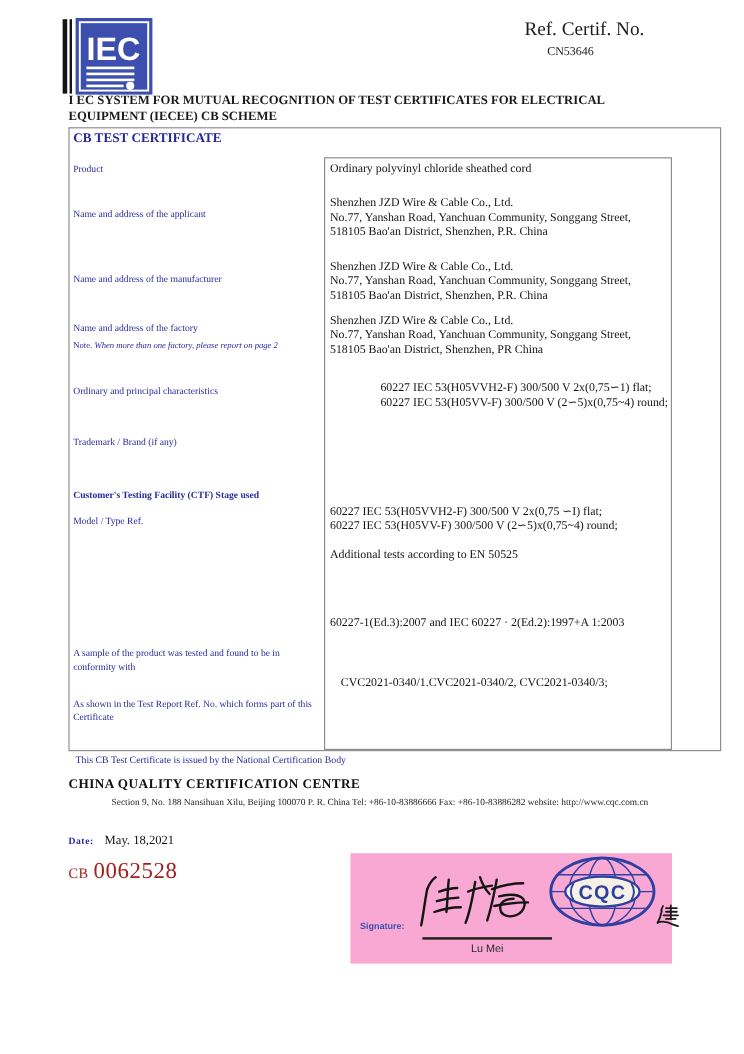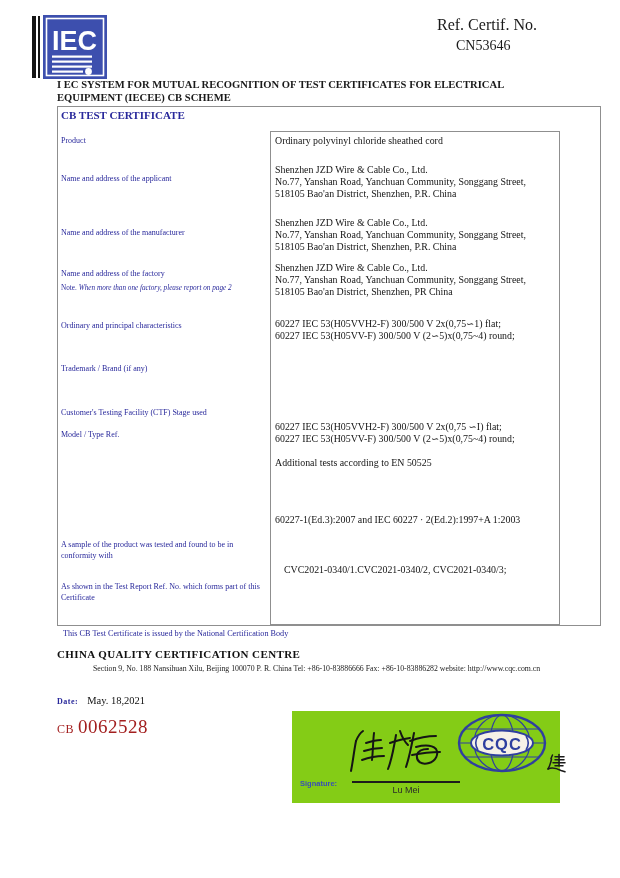--- a/index.html
+++ b/index.html
@@ -3,57 +3,57 @@
 <meta charset="utf-8">
 <style>
   html,body{margin:0;padding:0;background:#ffffff;}
   .page{
     position:relative;width:620px;height:878px;background:#ffffff;overflow:hidden;
     font-family:"Liberation Serif","DejaVu Serif",serif;color:#1a1a1a;
   }
   .abs{position:absolute;}
   
   .ref-label{left:437px;top:16px;font-size:16px;}
-  .ref-number{left:456px;top:38px;font-size:14px;}
+  .ref-number{left:456px;top:38px;font-size:10px;}
   .scheme-title{left:57px;top:79px;width:505px;font-size:10.6px;font-weight:bold;line-height:12.5px;}
   
   .outer-box{left:57px;top:106px;width:542px;height:518px;border:1px solid #8f8f8f;}
   .inner-box{left:270px;top:131px;width:288px;height:492px;border:1px solid #8f8f8f;}
   .cert-title{left:61px;top:109px;font-size:11px;font-weight:bold;color:#28289b;}
   .flabel{left:61px;width:206px;font-size:8px;line-height:10.5px;color:#28289b;}
   .fvalue{left:275px;width:280px;font-size:9.9px;line-height:12px;color:#141414;}
   .fnote{left:61px;width:210px;font-size:7.2px;color:#28289b;}
   .fnote i{margin-left:2px;}
   
   .issued-by{left:63px;top:629px;font-size:8.2px;color:#28289b;}
   .ncb-name{left:57px;top:648px;font-size:11px;font-weight:bold;letter-spacing:.4px;color:#111;}
   .ncb-addr{left:57px;top:664px;width:510px;font-size:7.8px;color:#222;padding-left:36px;}
   .date-row{left:57px;top:690px;}
   .date-label{font-size:8px;font-weight:bold;color:#28289b;letter-spacing:.5px;}
   .date-value{font-size:10.5px;color:#111;margin-left:9px;}
   .cb-row{left:57px;top:716px;color:#a31f1f;}
   .cb-prefix{font-size:12px;letter-spacing:.5px;}
   .cb-number{font-size:19px;margin-left:4px;letter-spacing:.5px;}
   
-  .scan-panel{left:292px;top:711px;width:268px;height:92px;background:#84cc16;}
-  .sig-label{left:8px;top:68px;font-size:7.5px;font-weight:bold;color:#3a50b5;
+  .scan-panel{left:292px;top:711px;width:268px;height:92px;background:#f9a8d4;}
+  .sig-label{left:8px;top:56px;font-size:7.5px;font-weight:bold;color:#3a50b5;
              font-family:"Liberation Sans","DejaVu Sans",sans-serif;}
   .sig-scribble{left:52px;top:16px;}
   .sig-line{left:60px;top:70px;width:108px;height:2px;background:#1c1c1c;}
   .sig-name{left:60px;top:74px;width:108px;text-align:center;font-size:9px;color:#2a2a2a;
             font-family:"Liberation Sans","DejaVu Sans",sans-serif;}
   .cqc-logo{left:164px;top:1px;}
   .stamp-char{left:254px;top:42px;}
 </style>
 </head>
 <body>
 
 <div class="page">
 
-  <div class="abs" style="left:32px;top:15px;">
+  <div class="abs" style="left:52px;top:15px;">
     <svg width="76" height="64" viewBox="0 0 76 64">
       <rect x="0" y="1" width="4" height="62" fill="#151515"></rect>
       <rect x="6" y="1" width="2" height="62" fill="#151515"></rect>
       <rect x="11" y="0" width="64" height="64" fill="#3d4fae"></rect>
       <rect x="14.5" y="3.5" width="57" height="57" fill="none" stroke="#ffffff" stroke-width="1.6"></rect>
       <text x="20" y="35" font-size="27" font-weight="bold" fill="#ffffff" font-family="Liberation Sans, DejaVu Sans, sans-serif">IEC</text>
       <rect x="20" y="40.5" width="40" height="2.2" fill="#ffffff"></rect>
       <rect x="20" y="45.5" width="40" height="2.2" fill="#ffffff"></rect>
       <rect x="20" y="50.5" width="40" height="2.2" fill="#ffffff"></rect>
       <rect x="20" y="55.5" width="31" height="2.2" fill="#ffffff"></rect>
@@ -91,28 +91,28 @@
   <div class="abs fnote" style="top:284px;">
     <span>Note.</span><i>When more than one factory, please report on page 2</i>
   </div>
   <div class="abs fvalue" style="top:262px;">
     <div>Shenzhen JZD Wire &amp; Cable Co., Ltd.</div>
     <div>No.77, Yanshan Road, Yanchuan Community, Songgang Street,</div>
     <div>518105 Bao'an District, Shenzhen, PR China</div>
   </div>
 
   <div class="abs flabel" style="top:321px;">Ordinary and principal characteristics</div>
-  <div class="abs fvalue" style="top:318px;">
+  <div class="abs fvalue" style="top:318px;margin-left:42px;">
     <div>60227 IEC 53(H05VVH2-F) 300/500 V 2x(0,75∽1) flat;</div>
     <div>60227 IEC 53(H05VV-F) 300/500 V (2∽5)x(0,75~4) round;</div>
   </div>
 
   <div class="abs flabel" style="top:364px;">Trademark / Brand (if any)</div>
 
-  <div class="abs flabel" style="top:408px;">Customer's Testing Facility (CTF) Stage used</div>
+  <div class="abs flabel" style="top:408px;font-weight:bold;">Customer's Testing Facility (CTF) Stage used</div>
 
   <div class="abs flabel" style="top:430px;">Model / Type Ref.</div>
   <div class="abs fvalue" style="top:421px;">
     <div>60227 IEC 53(H05VVH2-F) 300/500 V 2x(0,75 ∽I) flat;</div>
     <div>60227 IEC 53(H05VV-F) 300/500 V (2∽5)x(0,75~4) round;</div>
   </div>
 
   <div class="abs fvalue" style="top:457px;">Additional tests according to EN 50525</div>
 
   <div class="abs flabel" style="top:540px;">A sample of the product was tested and found to be in conformity with</div>

